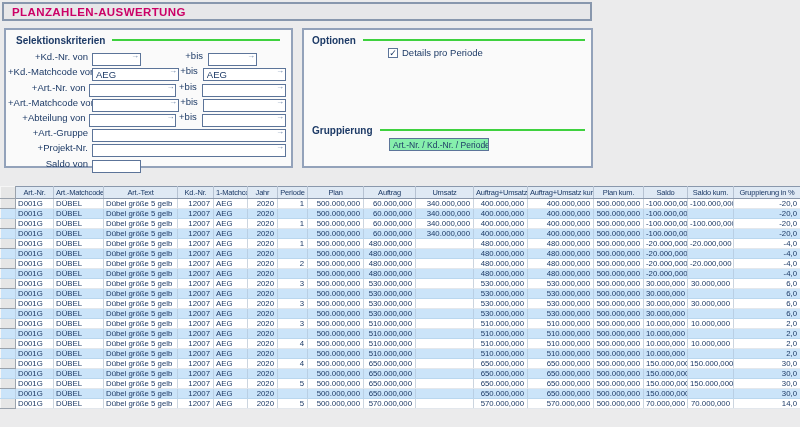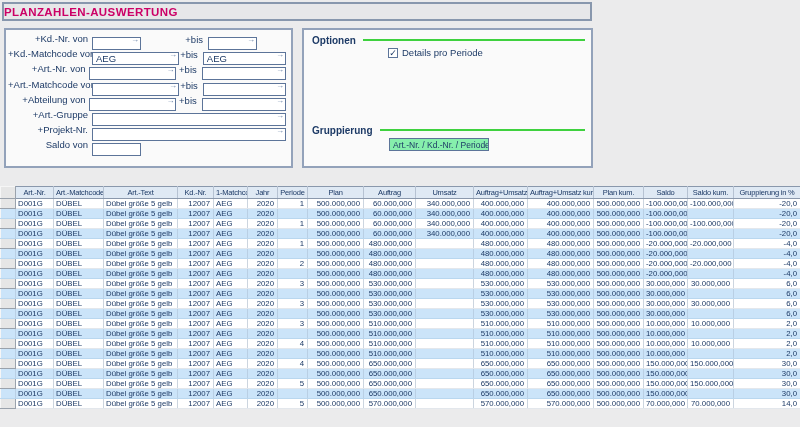--- a/index.html
+++ b/index.html
@@ -15,37 +15,37 @@
   body{
     width:800px;height:427px;position:relative;overflow:hidden;
     background:#ebebec;
     font-family:"Liberation Sans", sans-serif;
     color:var(--text-navy);
   }
   
   .title-bar{
     position:absolute;left:2px;top:2px;width:590px;height:19px;
     background:#e7e7e9;border:2px solid #8897ad;
-    display:flex;align-items:center;
+    display:flex;align-items:center;padding-left:8px;
   }
   .title-bar span{
     color:var(--title-color);font-weight:bold;font-size:11.5px;letter-spacing:.4px;
   }
   
   .panel{
     position:absolute;top:28px;height:140px;
     background:#fafafa;border:2px solid var(--panel-border);
   }
   .sel-panel{left:4px;width:289px;padding:3px 5px 2px 2px;}
   .opt-panel{left:302px;width:291px;}
   .section-head{display:flex;align-items:center;gap:7px;height:14px;padding-left:8px;padding-right:6px;}
   .section-head b{font-size:10px;color:var(--text-navy);white-space:nowrap;}
   .rule{flex:1;height:2px;background:var(--accent-green);}
   
-  .form-row{display:flex;align-items:flex-start;height:15.2px;}
+  .form-row{display:flex;align-items:flex-end;height:15.2px;}
   .f-label{width:84px;text-align:right;padding-right:4px;font-size:9.5px;white-space:nowrap;}
   .von-slot{width:116px;display:flex;justify-content:space-between;align-items:center;}
   .bis-label{font-size:9.5px;padding-right:5px;white-space:nowrap;}
   .fld-wrap{position:relative;display:inline-block;height:13px;}
   .fld-wrap input{
     width:100%;height:13px;border:1px solid var(--field-border);background:#fff;
     font-family:"Liberation Sans",sans-serif;font-size:9.5px;color:var(--text-navy);
     padding:0 9px 0 3px;outline:none;
   }
   .fld-wrap.noarrow input{padding-right:3px;}
@@ -103,20 +103,24 @@
   td.al-right{text-align:right;}
 </style>
 </head>
 <body>
 
 <div class="title-bar">
   <span>PLANZAHLEN-AUSWERTUNG</span>
 </div>
 
 <div class="panel sel-panel">
+  <div class="section-head">
+    <b>Selektionskriterien</b>
+    <span class="rule"></span>
+  </div>
 
   <div class="form-row">
     <span class="f-label">+Kd.-Nr. von</span>
     <span class="von-slot">
       <span class="fld-wrap w-small">
         <input value="" style="">
         <span class="arrow">→</span>
       </span>
       <span class="bis-label">+bis</span>
     </span>

